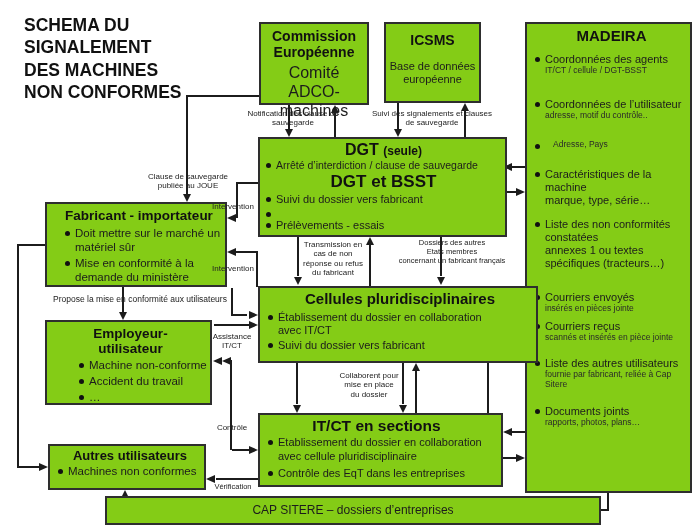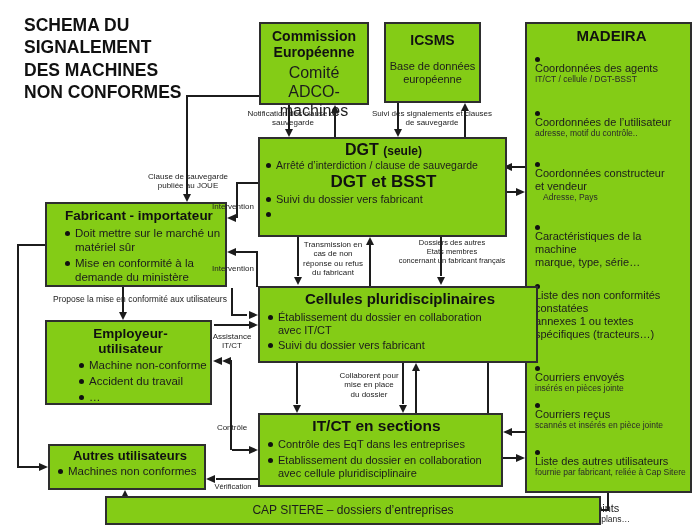--- a/index.html
+++ b/index.html
@@ -12,21 +12,21 @@
   .dot{width:5px;height:5px;border-radius:50%;background:#111;flex:0 0 5px;margin:4px 5px 0 0;display:block;}
   .bullet span{white-space:pre-line;}
   .hl{position:absolute;height:2px;background:#1c1c1c;display:block;}
   .vl{position:absolute;width:2px;background:#1c1c1c;display:block;}
   .ah{position:absolute;width:0;height:0;border:0 solid transparent;display:block;}
   .ah-down{border-left-width:4px;border-right-width:4px;border-top:8px solid #1c1c1c;}
   .ah-up{border-left-width:4px;border-right-width:4px;border-bottom:8px solid #1c1c1c;}
   .ah-left{border-top-width:4px;border-bottom-width:4px;border-right:9px solid #1c1c1c;}
   .ah-right{border-top-width:4px;border-bottom-width:4px;border-left:9px solid #1c1c1c;}
   .lbl{position:absolute;font-size:8px;line-height:1.18;text-align:center;color:#222;white-space:pre-line;}
-  .m-item{display:flex;align-items:flex-start;flex-direction:column;}
+  .m-item{display:flex;align-items:flex-start;}
   .m-main{font-size:11px;line-height:1.18;white-space:pre-line;}
   .m-sub{font-size:8.5px;line-height:1.15;color:#2a2a2a;}
 </style>
 </head>
 <body>
 
 <div id="canvas">
 
   <div style="position:absolute;left:24px;top:14px;width:220px;font-size:17.5px;font-weight:bold;line-height:1.28;white-space:pre-line;color:#111;">SCHEMA DU
 SIGNALEMENT
@@ -138,22 +138,20 @@
     <div class="m-item" style="margin-top:22px">
       <i class="dot"></i>
       <div>
         <div class="m-main">Coordonnées de l’utilisateur</div>
         <div class="m-sub">adresse, motif du contrôle..</div>
       </div>
     </div>
     <div class="m-item" style="margin-top:20px">
       <i class="dot"></i>
       <div>
-        <div class="m-main">Coordonnées constructeur
-et vendeur</div>
         <div class="m-sub" style="padding-left:8px">Adresse, Pays</div>
       </div>
     </div>
     <div class="m-item" style="margin-top:18px">
       <i class="dot"></i>
       <div>
         <div class="m-main">Caractéristiques de la
 machine
 marque, type, série…</div>
       </div>
@@ -204,20 +202,24 @@
         <span>Arrêté d’interdiction / clause de sauvegarde</span>
       </div>
     <div class="bt" style="font-size:17px">DGT et BSST</div>
     <div class="bullet" style="font-size:11px">
         <i class="dot"></i>
         <span>Suivi du dossier vers fabricant</span>
       </div>
     <div class="bullet" style="font-size:11px">
         <i class="dot"></i>
       </div>
+    <div class="bullet" style="font-size:11px">
+        <i class="dot"></i>
+        <span>Prélèvements - essais</span>
+      </div>
   </div>
 
   <div class="box" style="left:45px;top:202px;width:182px;height:85px;padding:4px 4px 0 10px">
     <div class="bt" style="font-size:13.5px">Fabricant - importateur</div>
     <div class="bullet" style="font-size:11.5px;margin-top:4px;padding-left:8px">
         <i class="dot"></i>
         <span>Doit mettre sur le marché un matériel sûr</span>
       </div>
     <div class="bullet" style="font-size:11.5px;padding-left:8px">
         <i class="dot"></i>
@@ -250,28 +252,28 @@
 avec IT/CT</span>
       </div>
     <div class="bullet" style="font-size:11px">
         <i class="dot"></i>
         <span>Suivi du dossier vers fabricant</span>
       </div>
   </div>
 
   <div class="box" style="left:258px;top:413px;width:245px;height:74px;padding:2px 16px 0 8px">
     <div class="bt" style="font-size:15.5px">IT/CT en sections</div>
-    <div class="bullet" style="font-size:11px;margin-top:4px">
-        <i class="dot"></i>
-        <span>Contrôle des EqT dans les entreprises</span>
-      </div>
     <div class="bullet" style="font-size:11px">
         <i class="dot"></i>
         <span>Etablissement du dossier en collaboration
 avec cellule pluridisciplinaire</span>
+      </div>
+    <div class="bullet" style="font-size:11px;margin-top:4px">
+        <i class="dot"></i>
+        <span>Contrôle des EqT dans les entreprises</span>
       </div>
   </div>
 
   <div class="box" style="left:48px;top:444px;width:158px;height:46px;padding:3px 2px 0 8px">
     <div class="bt" style="font-size:13px">Autres utilisateurs</div>
     <div class="bullet" style="font-size:11.5px;margin-top:1px">
         <i class="dot"></i>
         <span>Machines non conformes</span>
       </div>
   </div>

